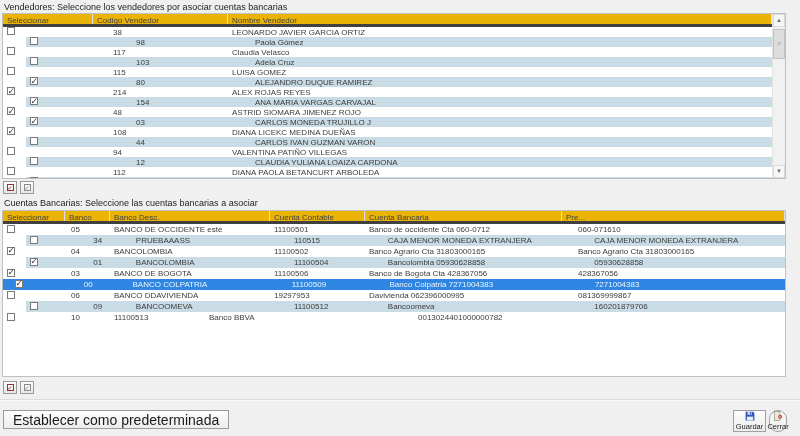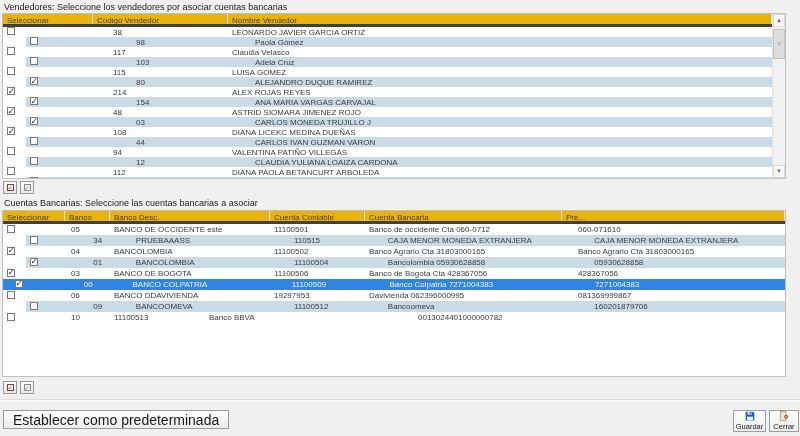--- a/index.html
+++ b/index.html
@@ -59,21 +59,21 @@
   .mk { width:7px; height:7px; border:1px solid currentColor; font-size:6px; line-height:6px; text-align:center; }
   .mk-red { color:#9b3030; } .mk-gray { color:#8a8a8a; }
 
   .sep { position:absolute; left:0; top:399px; width:800px; height:2px; border-top:1px solid #dcdcdc; border-bottom:1px solid #fbfbfb; }
 
   .btn-default { position:absolute; left:3px; top:410px; height:19px; padding:0 9px; font-size:14px; color:#1a1a1a;
     background:linear-gradient(#fefefe,#ececec); border:1px solid #9a9a9a; display:flex; align-items:center; }
   .tbtn { position:absolute; top:410px; height:22px; background:linear-gradient(#fefefe,#ececec); border:1px solid #a0a0a0;
     display:flex; flex-direction:column; align-items:center; justify-content:center; gap:1px; font-size:7.5px; color:#222; }
   .btn-save  { left:733px; width:33px; }
-  .btn-close { left:769px; width:30px; }
+  .btn-close { left:769px; width:18px;border-radius:9px; }
   .tbtn svg { display:block; }
 </style>
 </head>
 <body>
 
 <div class="app">
 
   <div class="sec-label lbl-vend">Vendedores: Seleccione los vendedores por asociar cuentas bancarias</div>
 
   <div class="grid grid-vend">

